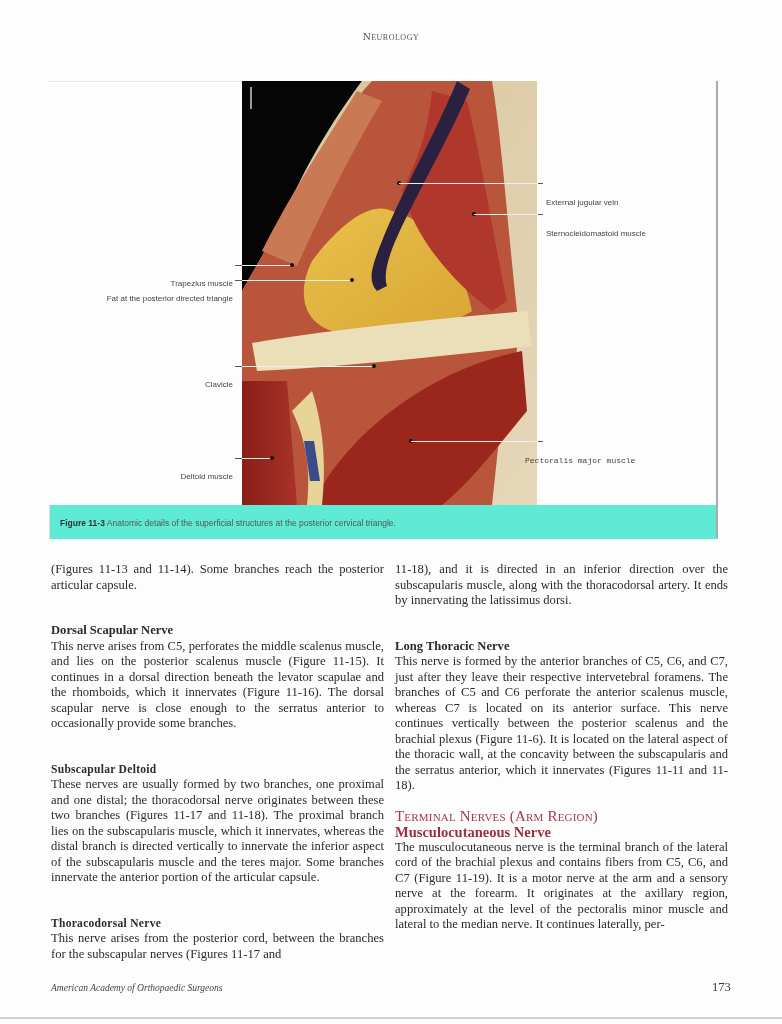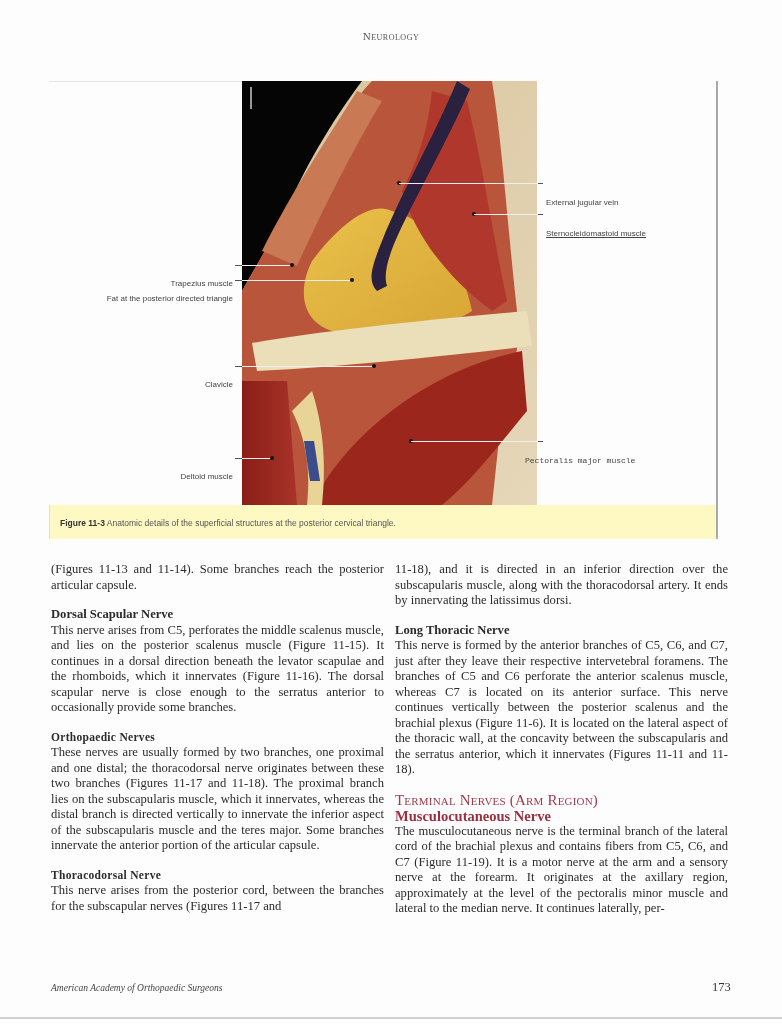--- a/index.html
+++ b/index.html
@@ -20,21 +20,21 @@
   .figure-box .top-rule {
     position: absolute; left: 0; top: 0; width: 196px; height: 1px; background: #e6e6e6;
   }
   .photo {
     position: absolute; left: 193px; top: 0; width: 295px; height: 424px; overflow: hidden;
     background: #d9c29a;
   }
   .photo svg { display: block; }
   .caption-bar {
     position: absolute; left: 0; top: 424px; width: 667px; height: 34px;
-    background: #fef9c3; border-left: 1px solid #ddd;
+    background: #5eead4; border-left: 1px solid #ddd;
     font-family: "Liberation Sans", "DejaVu Sans", sans-serif; font-size: 8.5px; color: #555;
     padding: 13px 0 0 10px;
   }
   .caption-bar b { color: #333; font-weight: bold; }
 
   .label {
     position: absolute; font-family: "Liberation Sans", "DejaVu Sans", sans-serif;
     font-size: 8px; color: #444; white-space: nowrap; line-height: 10px; margin-top: 20px;
   }
   .label.left { text-align: right; }
@@ -42,21 +42,21 @@
   .leader.dark { background: #555; }
   .dot { position: absolute; width: 4px; height: 4px; border-radius: 50%; background: #111; }
 
   .col {
     position: absolute; top: 562px; width: 333px;
     font-size: 12.6px; line-height: 15.5px; text-align: justify; color: #2b2b2b;
   }
   .col.left { left: 51px; }
   .col.right { left: 395px; }
   .col p { margin: 0; }
-  .col h3 { font-size: 12.6px; font-weight: bold; color: #2b2b2b; margin-top: 14px; line-height: 15.5px; }
+  .col h3 { font-size: 12.6px; font-weight: bold; color: #2b2b2b; margin-top: 30px; line-height: 15.5px; }
   .col h3.small { font-size: 11.5px; letter-spacing: 0.3px; }
   .section-title {
     margin-top: 14px; color: #a23a4a; font-size: 15px; font-variant: small-caps;
     font-weight: normal; line-height: 16px; letter-spacing: 0.2px;
   }
   .sub-title { color: #9b2f40; font-size: 14.5px; font-weight: bold; line-height: 16px; }
 
   .footer-left {
     position: absolute; left: 51px; top: 983px; font-size: 9.5px; font-style: italic; color: #444;
   }
@@ -124,37 +124,37 @@
   <div class="dot" style="left:221px; top:375px;"></div>
 
   <div class="dot" style="left:348px; top:100px;"></div>
   <div class="leader" style="left:350px; top:102px; width:138px;"></div>
   <div class="leader dark" style="left:489px; top:102px; width:5px;"></div>
   <div class="label" style="left:497px; top:97px;">External jugular vein</div>
 
   <div class="dot" style="left:423px; top:131px;"></div>
   <div class="leader" style="left:425px; top:133px; width:63px;"></div>
   <div class="leader dark" style="left:489px; top:133px; width:5px;"></div>
-  <div class="label" style="left:497px; top:128px;text-decoration:underline;">Sternocleidomastoid muscle</div>
+  <div class="label" style="left:497px; top:128px;">Sternocleidomastoid muscle</div>
 
   <div class="dot" style="left:360px; top:358px;"></div>
   <div class="leader" style="left:362px; top:360px; width:126px;"></div>
   <div class="leader dark" style="left:489px; top:360px; width:5px;"></div>
   <div class="label" style="left:476px; top:355px;font-family:Liberation Mono, monospace;">Pectoralis major muscle</div>
 
   <div class="caption-bar">
     <b>Figure 11-3</b><span> Anatomic details of the superficial structures at the posterior cervical triangle.</span>
   </div>
 </div>
 
 <div class="col left">
   <p>(Figures 11-13 and 11-14). Some branches reach the posterior articular capsule.</p>
   <h3>Dorsal Scapular Nerve</h3>
   <p>This nerve arises from C5, perforates the middle scalenus muscle, and lies on the posterior scalenus muscle (Figure 11-15). It continues in a dorsal direction beneath the levator scapulae and the rhomboids, which it innervates (Figure 11-16). The dorsal scapular nerve is close enough to the serratus anterior to occasionally provide some branches.</p>
-  <h3 class="small">Orthopaedic Nerves</h3>
+  <h3 class="small">Subscapular Deltoid</h3>
   <p>These nerves are usually formed by two branches, one proximal and one distal; the thoracodorsal nerve originates between these two branches (Figures 11-17 and 11-18). The proximal branch lies on the subscapularis muscle, which it innervates, whereas the distal branch is directed vertically to innervate the inferior aspect of the subscapularis muscle and the teres major. Some branches innervate the anterior portion of the articular capsule.</p>
   <h3 class="small">Thoracodorsal Nerve</h3>
   <p>This nerve arises from the posterior cord, between the branches for the subscapular nerves (Figures 11-17 and</p>
 </div>
 
 <div class="col right">
   <p>11-18), and it is directed in an inferior direction over the subscapularis muscle, along with the thoracodorsal artery. It ends by innervating the latissimus dorsi.</p>
   <h3>Long Thoracic Nerve</h3>
   <p>This nerve is formed by the anterior branches of C5, C6, and C7, just after they leave their respective intervetebral foramens. The branches of C5 and C6 perforate the anterior scalenus muscle, whereas C7 is located on its anterior surface. This nerve continues vertically between the posterior scalenus and the brachial plexus (Figure 11-6). It is located on the lateral aspect of the thoracic wall, at the concavity between the subscapularis and the serratus anterior, which it innervates (Figures 11-11 and 11-18).</p>
   <div class="section-title">Terminal Nerves (Arm Region)</div>

